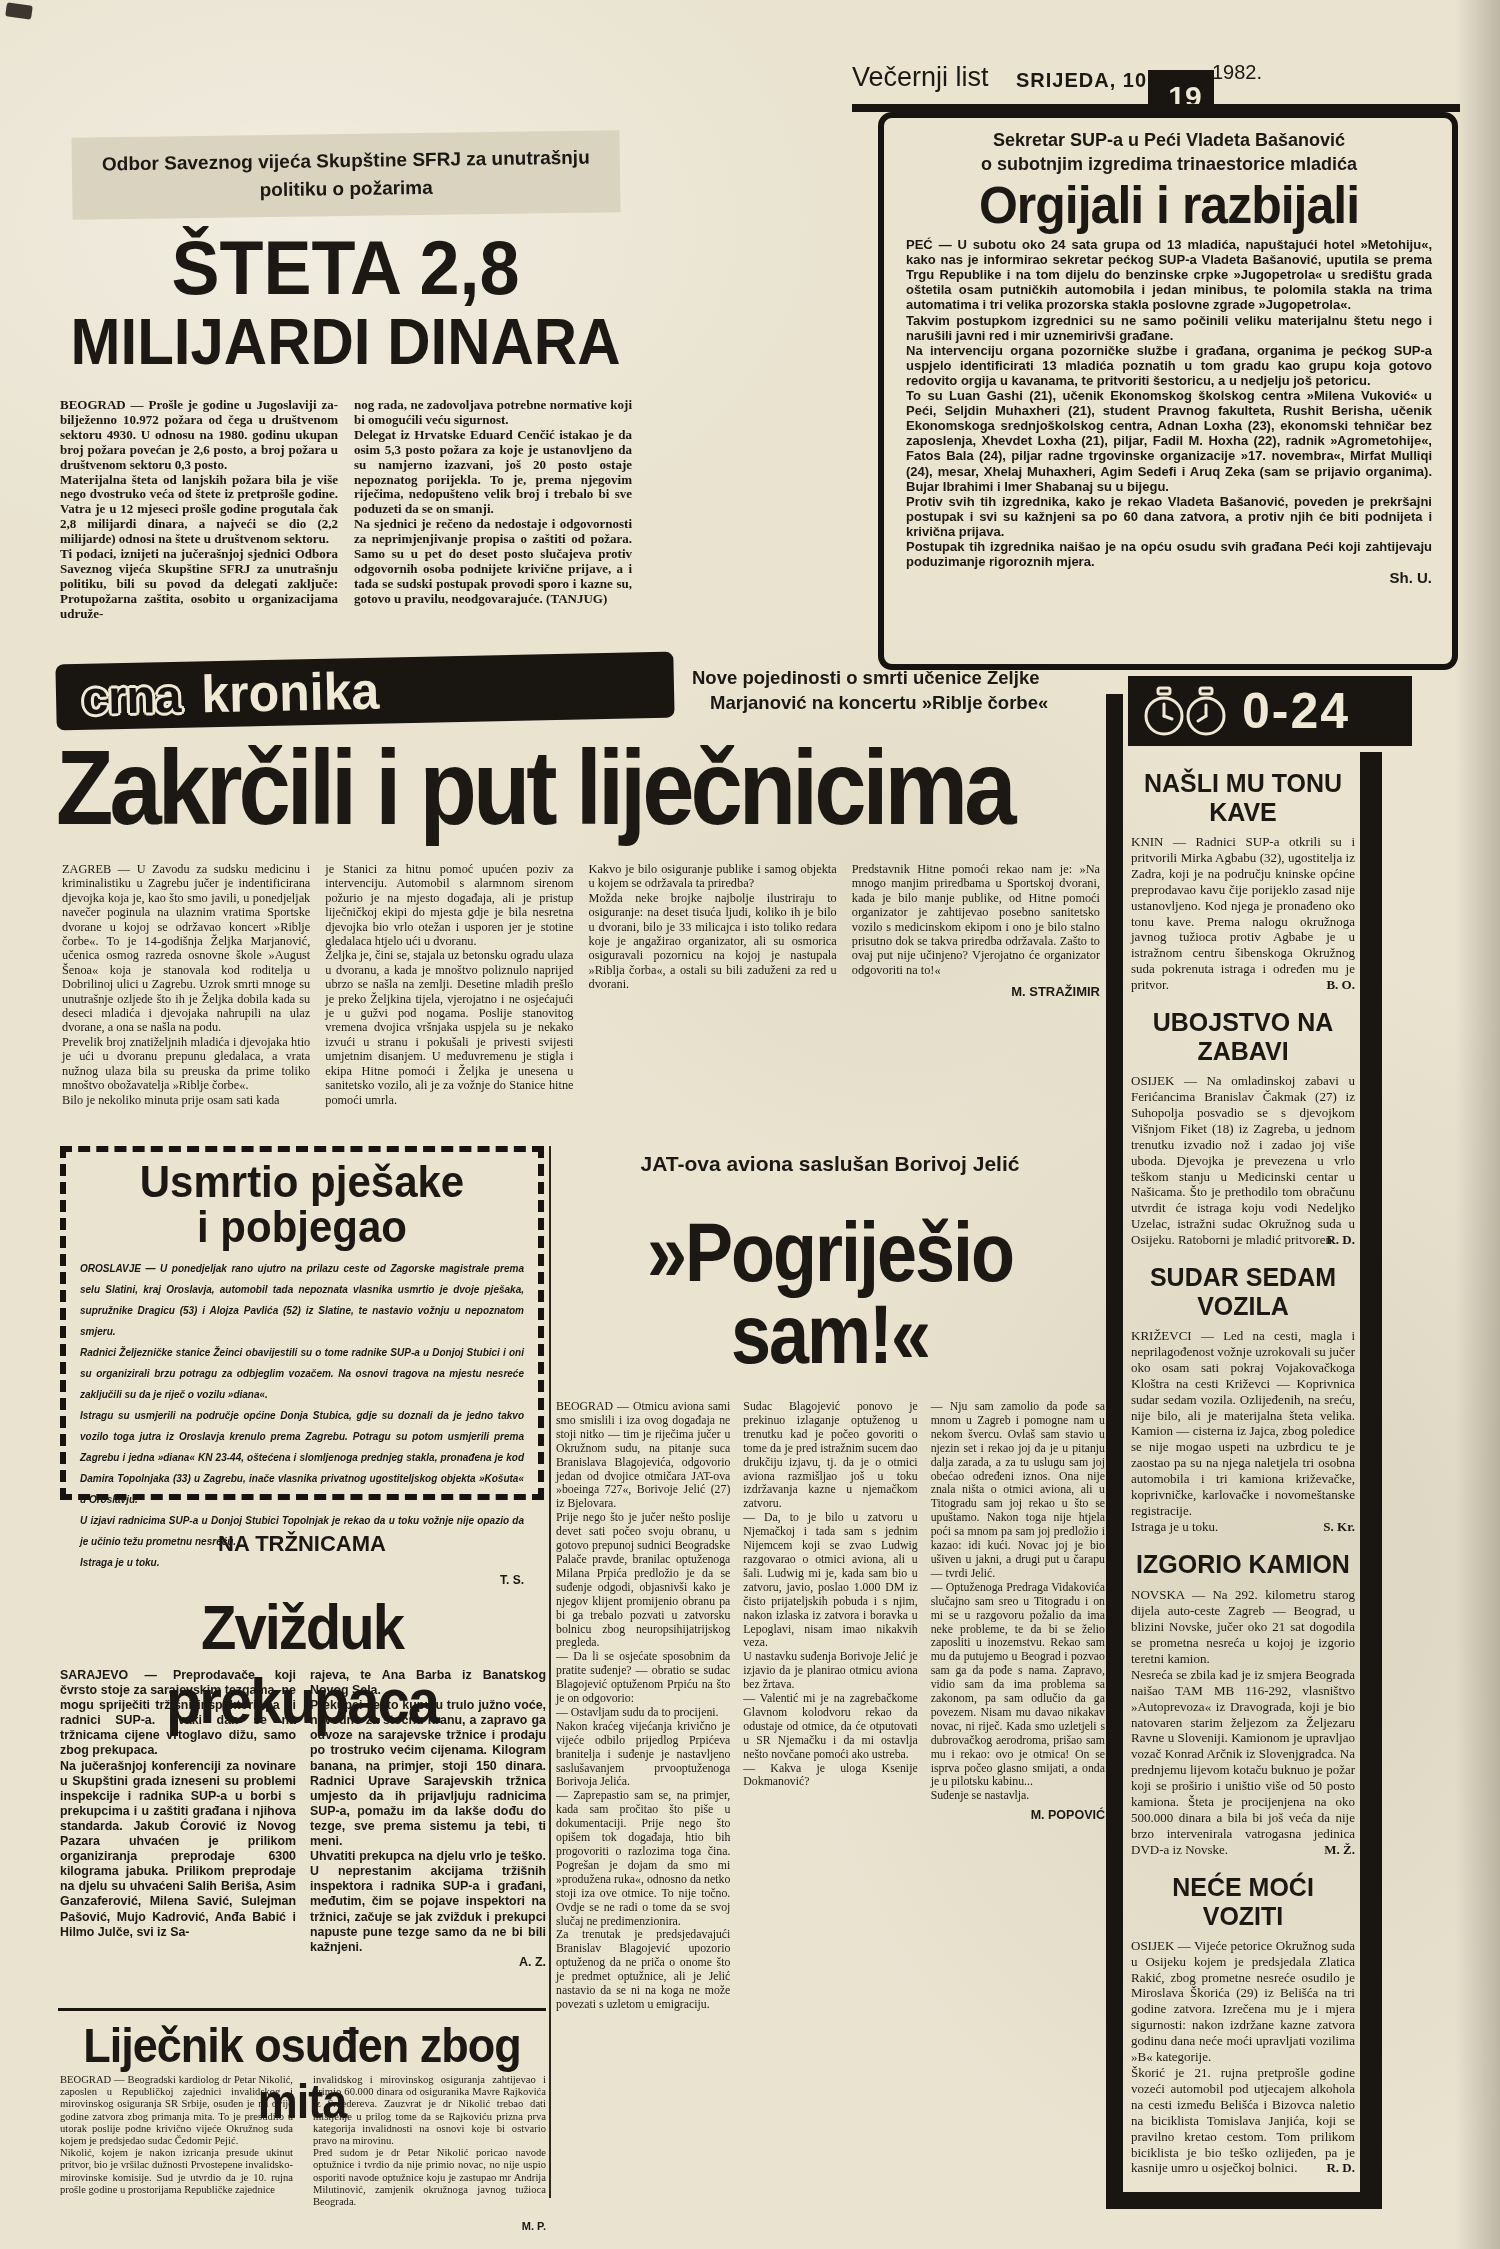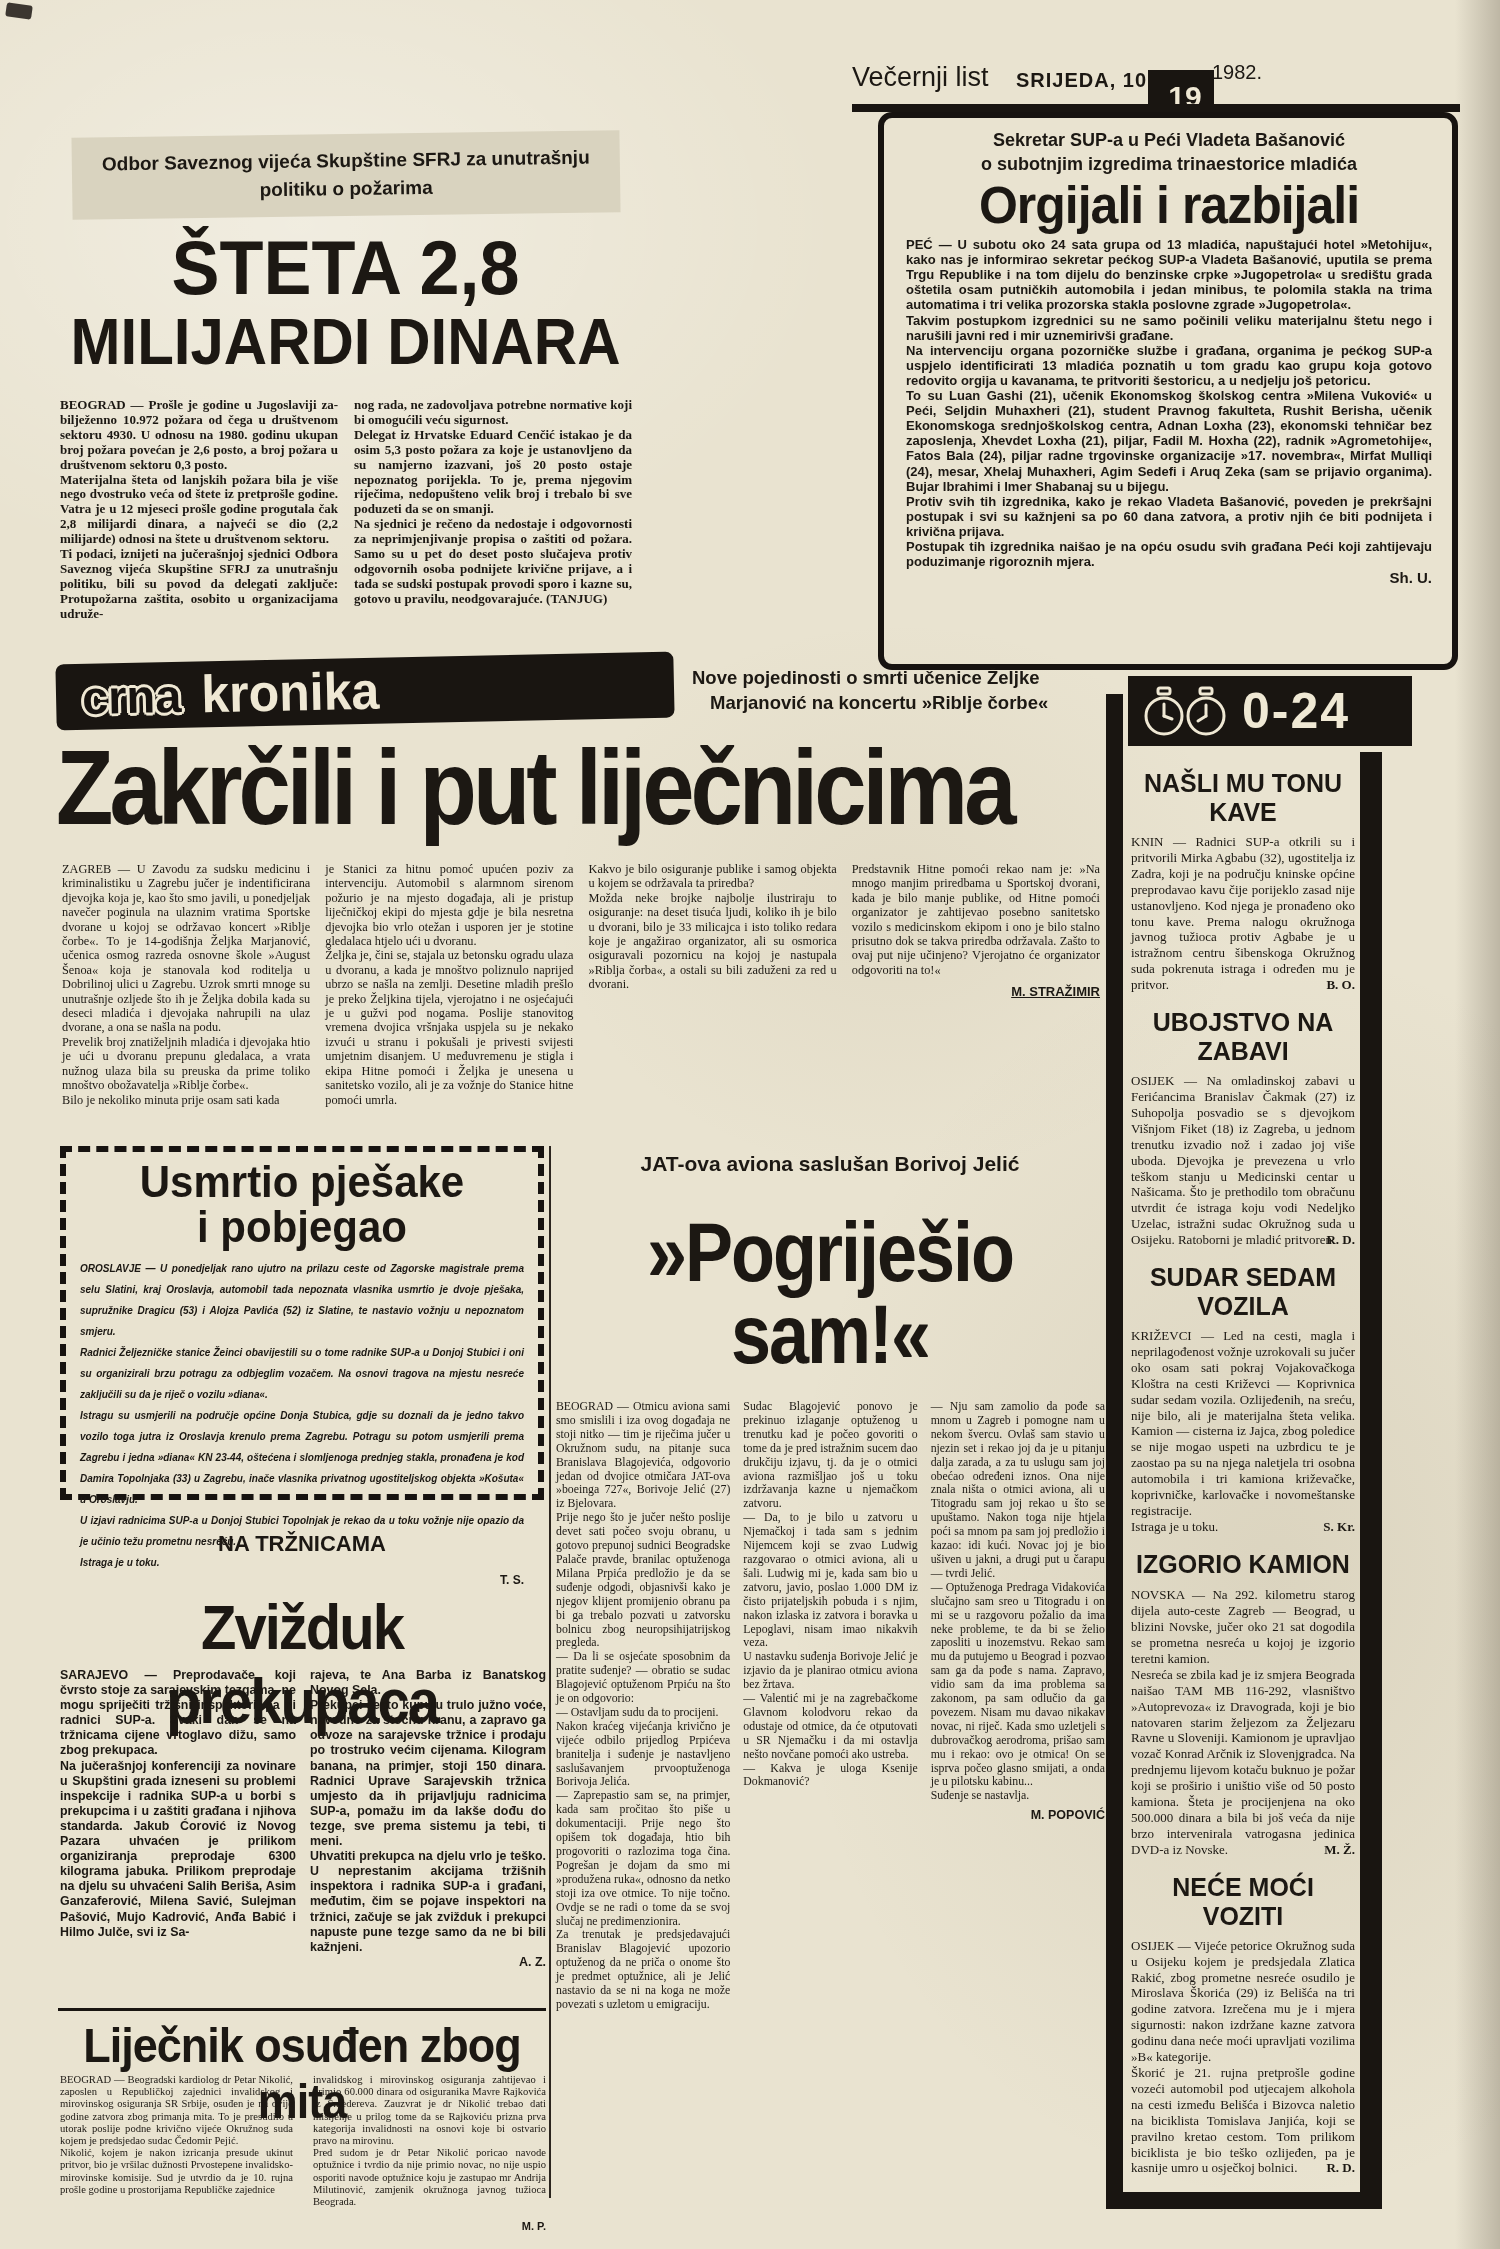--- a/index.html
+++ b/index.html
@@ -186,21 +186,21 @@
   <div class="abs zak-body">
     <div class="col serif just prelines">ZAGREB — U Zavodu za sudsku medicinu i kriminalistiku u Zagrebu jučer je indentificirana djevojka koja je, kao što smo javili, u ponedjeljak navečer poginula na ulaznim vratima Sportske dvorane u kojoj se održavao koncert »Riblje čorbe«. To je 14-godišnja Željka Marjanović, učenica osmog razreda osnovne škole »August Šenoa« koja je stanovala kod roditelja u Dobrilinoj ulici u Zagrebu. Uzrok smrti mnoge su unutrašnje ozljede što ih je Željka dobila kada su deseci mladića i djevojaka nahrupili na ulaz dvorane, a ona se našla na podu.
 Prevelik broj znatiželjnih mladića i djevojaka htio je ući u dvoranu prepunu gledalaca, a vrata nužnog ulaza bila su preuska da prime toliko mnoštvo obožavatelja »Riblje čorbe«.
 Bilo je nekoliko minuta prije osam sati kada</div>
     <div class="col serif just prelines">je Stanici za hitnu pomoć upućen poziv za intervenciju. Automobil s alarmnom sirenom požurio je na mjesto događaja, ali je pristup liječničkoj ekipi do mjesta gdje je bila nesretna djevojka bio vrlo otežan i usporen jer je stotine gledalaca htjelo ući u dvoranu.
 Željka je, čini se, stajala uz betonsku ogradu ulaza u dvoranu, a kada je mnoštvo poliznulo naprijed ubrzo se našla na zemlji. Desetine mladih prešlo je preko Željkina tijela, vjerojatno i ne osjećajući je u gužvi pod nogama. Poslije stanovitog vremena dvojica vršnjaka uspjela su je nekako izvući u stranu i pokušali je privesti svijesti umjetnim disanjem. U međuvremenu je stigla i ekipa Hitne pomoći i Željka je unesena u sanitetsko vozilo, ali je za vožnje do Stanice hitne pomoći umrla.</div>
     <div class="col serif just prelines">Kakvo je bilo osiguranje publike i samog objekta u kojem se održavala ta priredba?
 Možda neke brojke najbolje ilustriraju to osiguranje: na deset tisuća ljudi, koliko ih je bilo u dvorani, bilo je 33 milicajca i isto toliko redara koje je angažirao organizator, ali su osmorica osiguravali pozornicu na kojoj je nastupala »Riblja čorba«, a ostali su bili zaduženi za red u dvorani.</div>
     <div class="col serif">
       <div class="just prelines">Predstavnik Hitne pomoći rekao nam je: »Na mnogo manjim priredbama u Sportskoj dvorani, kada je bilo manje publike, od Hitne pomoći organizator je zahtijevao posebno sanitetsko vozilo s medicinskom ekipom i ono je bilo stalno prisutno dok se takva priredba održavala. Zašto to ovaj put nije učinjeno? Vjerojatno će organizator odgovoriti na to!«</div>
-      <div class="byline sans" style="margin-top:8px;font-size:13px;text-decoration:underline;">M. STRAŽIMIR</div>
+      <div class="byline sans" style="margin-top:8px;font-size:13px;">M. STRAŽIMIR</div>
     </div>
   </div>
 
   <div class="abs bar-left ink"></div>
   <div class="abs bar-right ink"></div>
   <div class="abs bar-bottom ink"></div>
 
   <div class="abs right-col">
     <div>
       <div class="rc-h">NAŠLI MU TONU KAVE</div>

